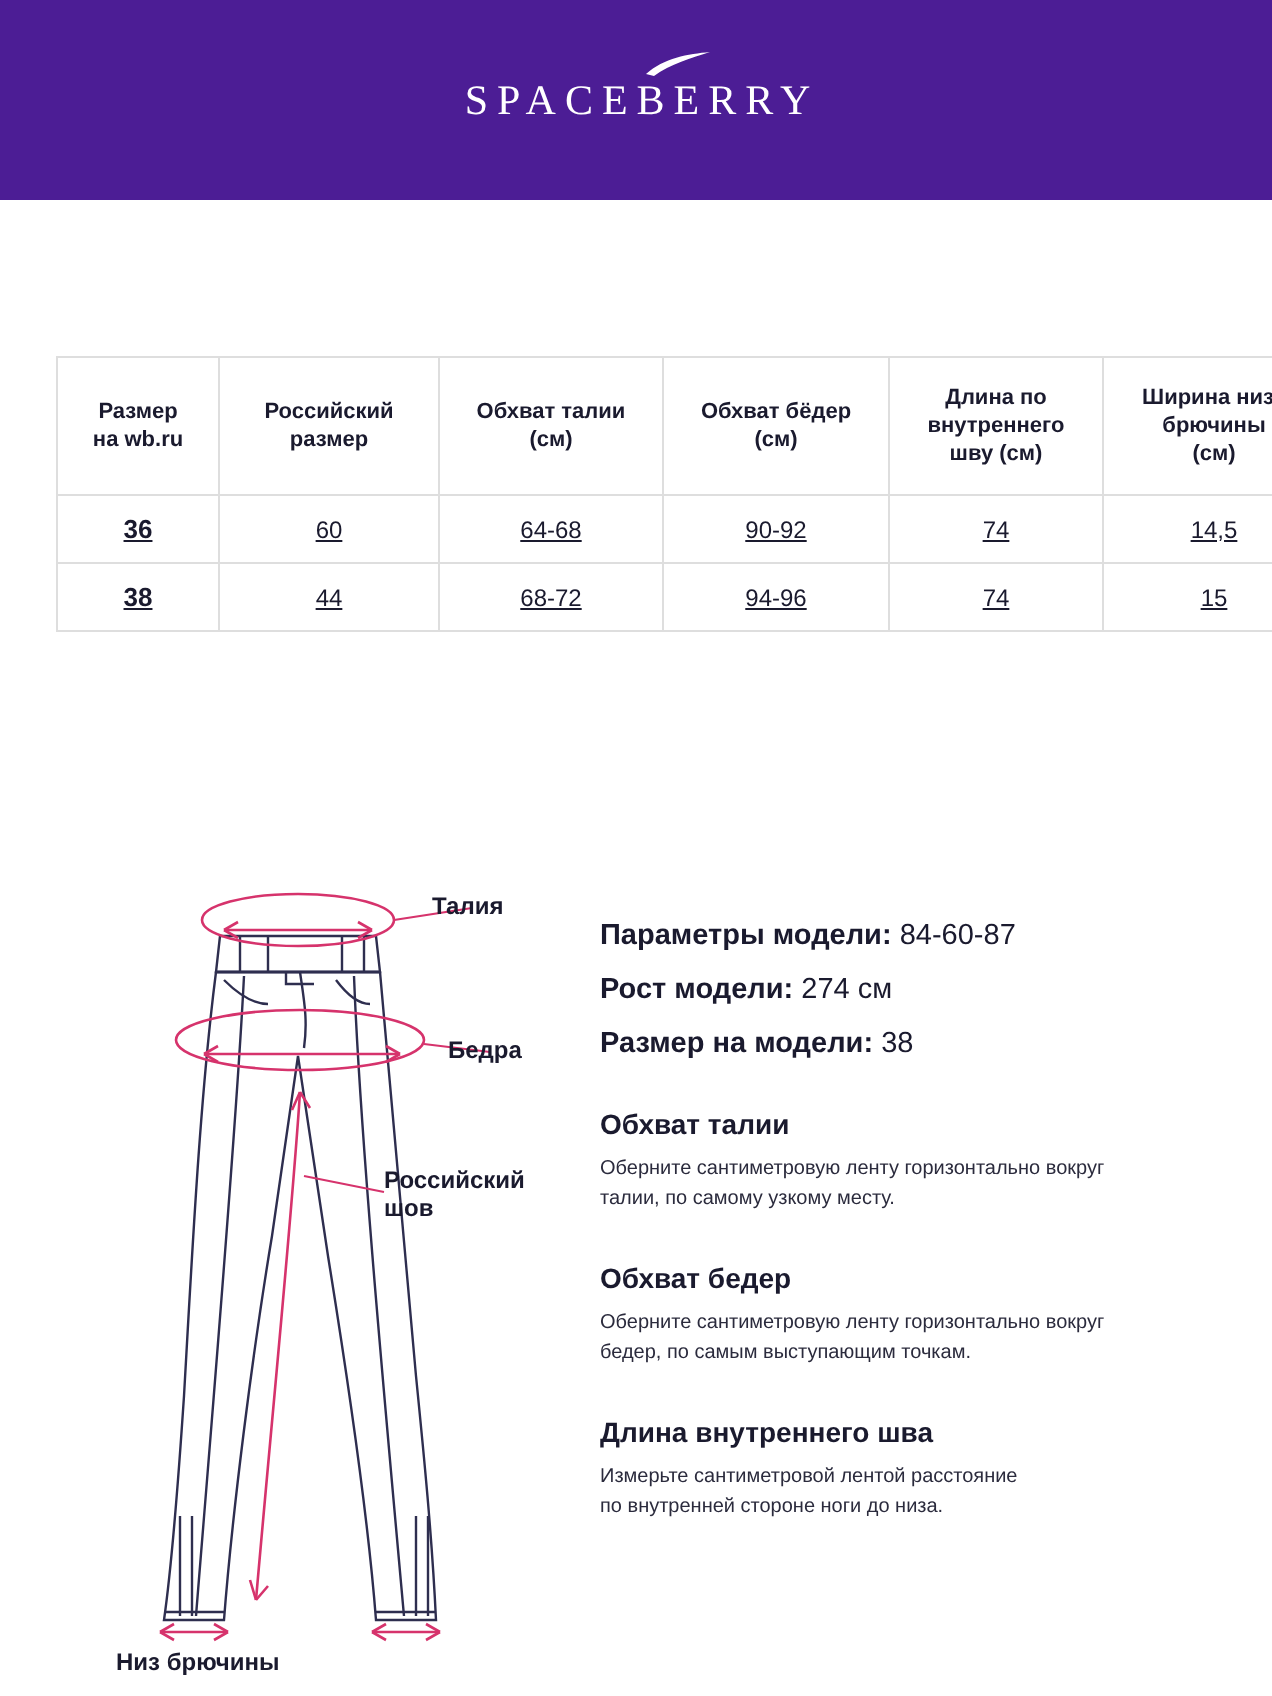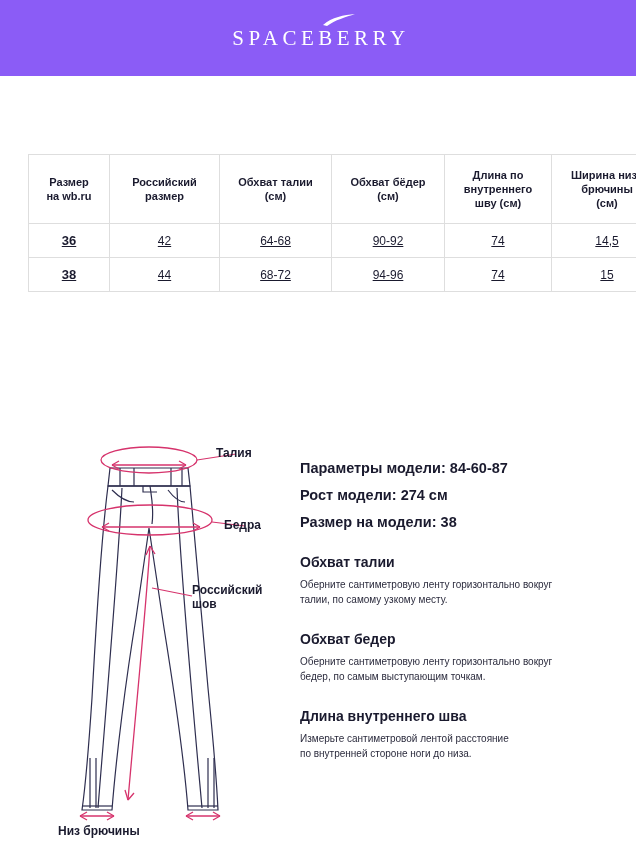--- a/index.html
+++ b/index.html
@@ -11,22 +11,22 @@
     width: 636px;
     height: 848px;
     font-family: "Liberation Sans", sans-serif;
     color: #1a1a2e;
     position: relative;
     overflow: hidden;
   }
 
   
   .header {
-    height: 76px;
-    background: #8b5cf6;
+    height: 100px;
+    background: #4c1d95;
     display: flex;
     align-items: center;
     justify-content: center;
   }
   .brand {
     color: #ffffff;
     font-family: "Liberation Serif", serif;
     font-size: 21px;
     letter-spacing: 4.5px;
     position: relative;
@@ -98,21 +98,21 @@
     left: 300px;
     top: 32px;
     width: 310px;
   }
   .info .param {
     font-size: 14.5px;
     margin-bottom: 11px;
     color: #1a1a2e;
   }
   .info .param b { font-weight: bold; }
-  .info .param .val { font-weight: bold; }
+  .info .param .val { font-weight: normal; }
   .block { margin-top: 24px; }
   .block h3 {
     font-size: 14px;
     font-weight: bold;
     margin: 0 0 7px 0;
     color: #1a1a2e;
   }
   .block p {
     font-size: 10px;
     line-height: 15px;
@@ -167,21 +167,21 @@
         <th class="col-5">
           <span>Ширина низа</span><br>
           <span>брючины</span><br>
           <span>(см)</span>
         </th>
       </tr>
     </thead>
     <tbody>
       <tr>
         <td class="first-col">36</td>
-        <td>42</td>
+        <td>60</td>
         <td>64-68</td>
         <td>90-92</td>
         <td>74</td>
         <td>14,5</td>
       </tr>
       <tr>
         <td class="first-col">38</td>
         <td>44</td>
         <td>68-72</td>
         <td>94-96</td>

